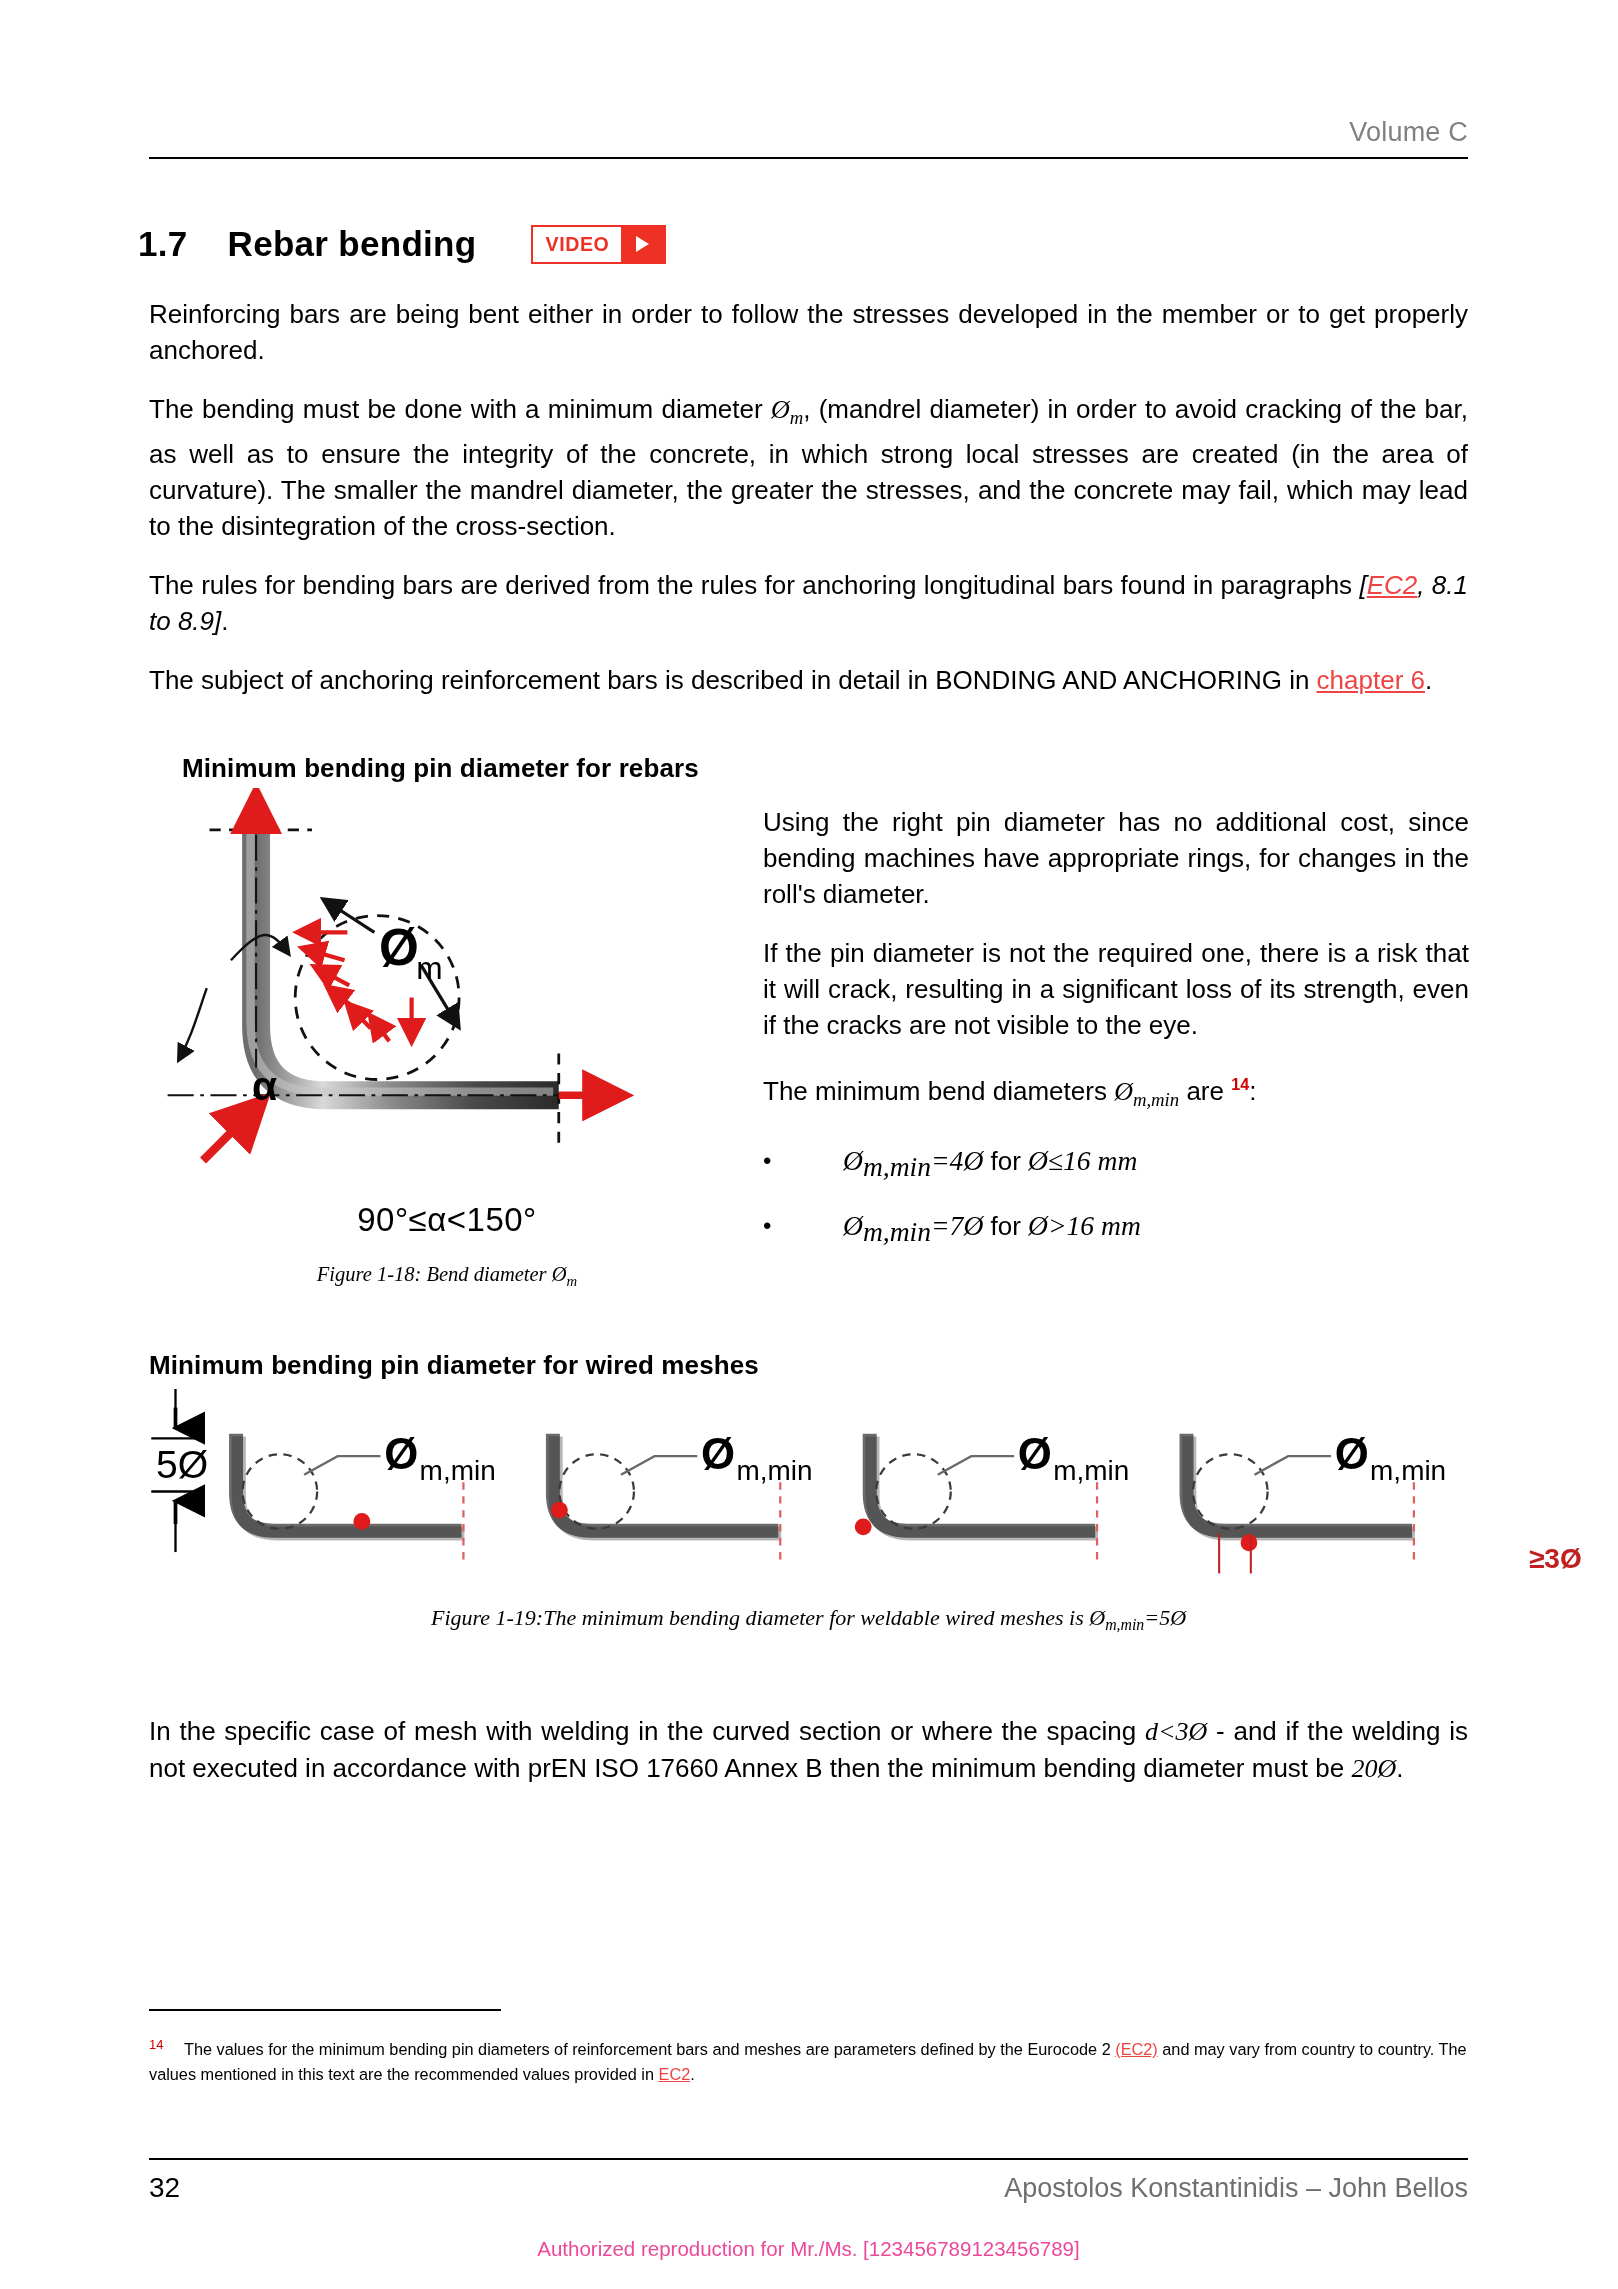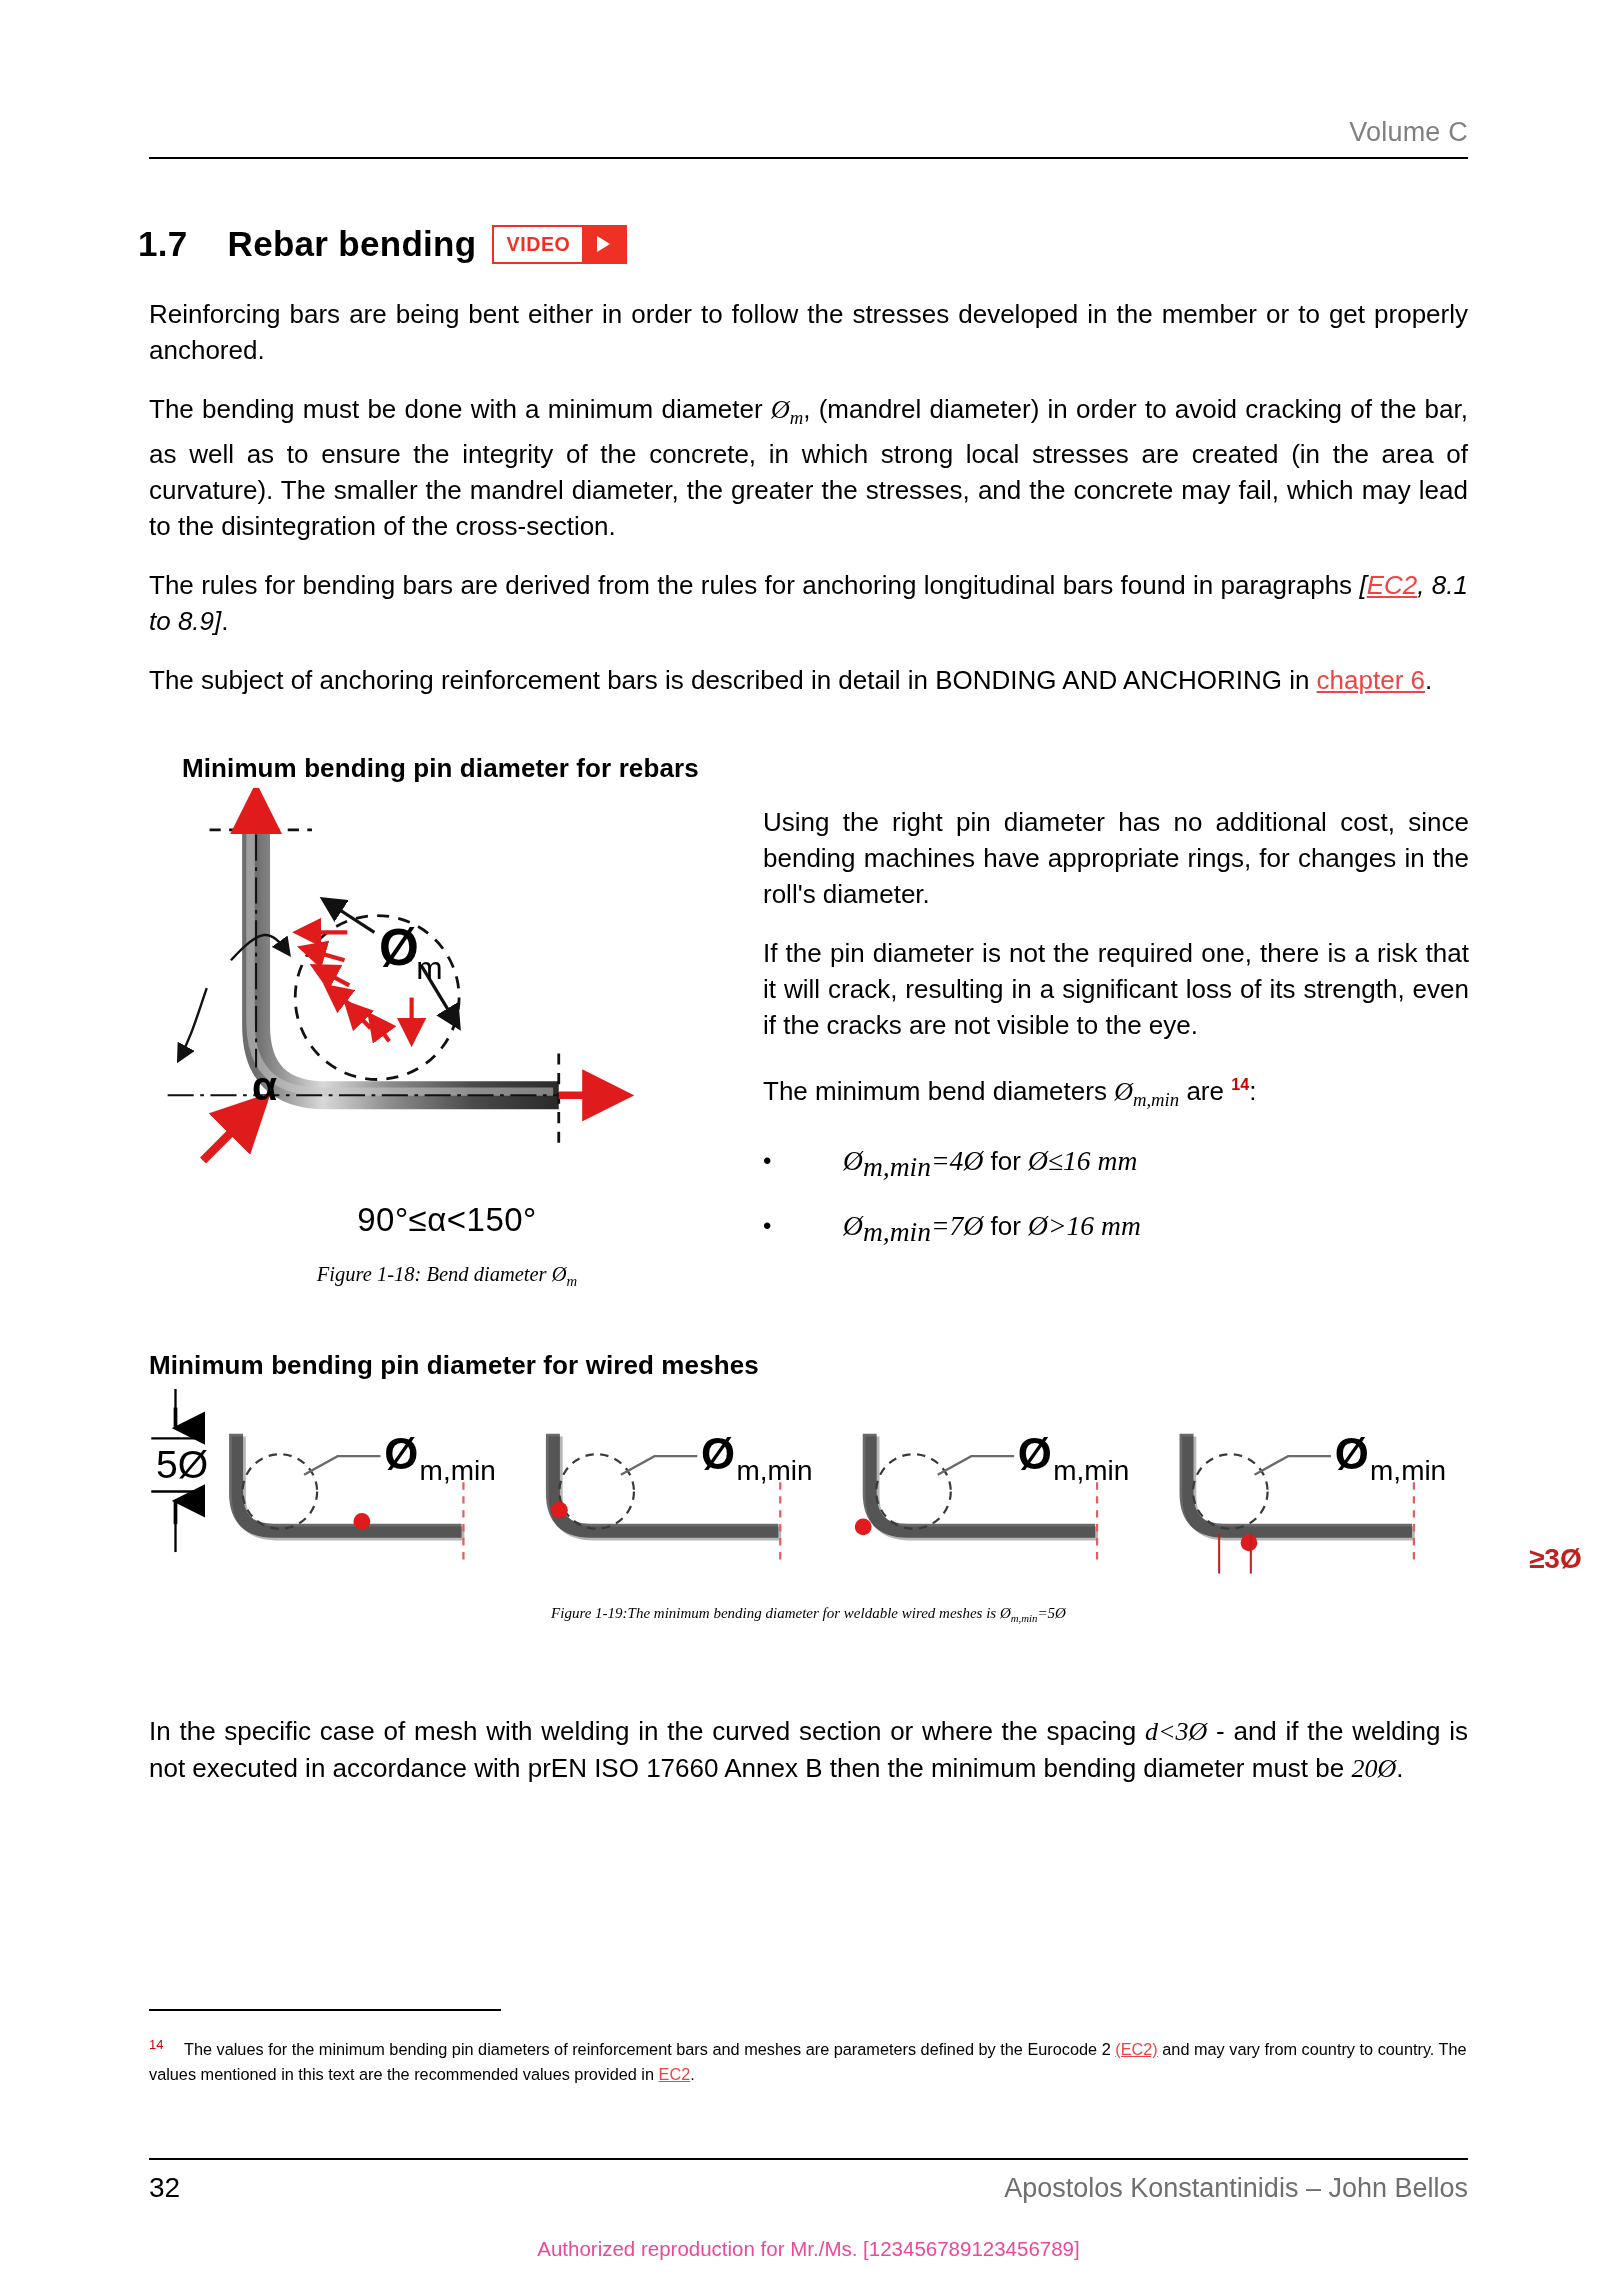--- a/index.html
+++ b/index.html
@@ -54,20 +54,21 @@
   }
   .sec-name {
     font-size: 35px;
     font-weight: bold;
     margin-left: 24px;
     letter-spacing: 0.3px;
   }
   .video-badge {
     display: inline-flex;
     align-items: stretch;
+    margin-left: 39px;
     height: 39px;
     border: 2.8px solid #ee3124;
     box-sizing: border-box;
     text-align: right;
   }
   .video-badge .vb-label {
     display: flex;
     align-items: center;
     padding: 0 12px;
     background: #ffffff;
@@ -199,21 +200,21 @@
     top: 1389px;
     width: 1342px;
     height: 205px;
   }
   .fig19-cap {
     position: absolute;
     left: 149px;
     top: 1605px;
     width: 1319px;
     text-align: center;
-    font-size: 15px;
+    font-size: 22px;
     font-style: italic;
     font-family: "Liberation Serif", serif;
   }
 
   
   .fn-rule {
     position: absolute;
     left: 149px;
     top: 2009px;
     width: 352px;

